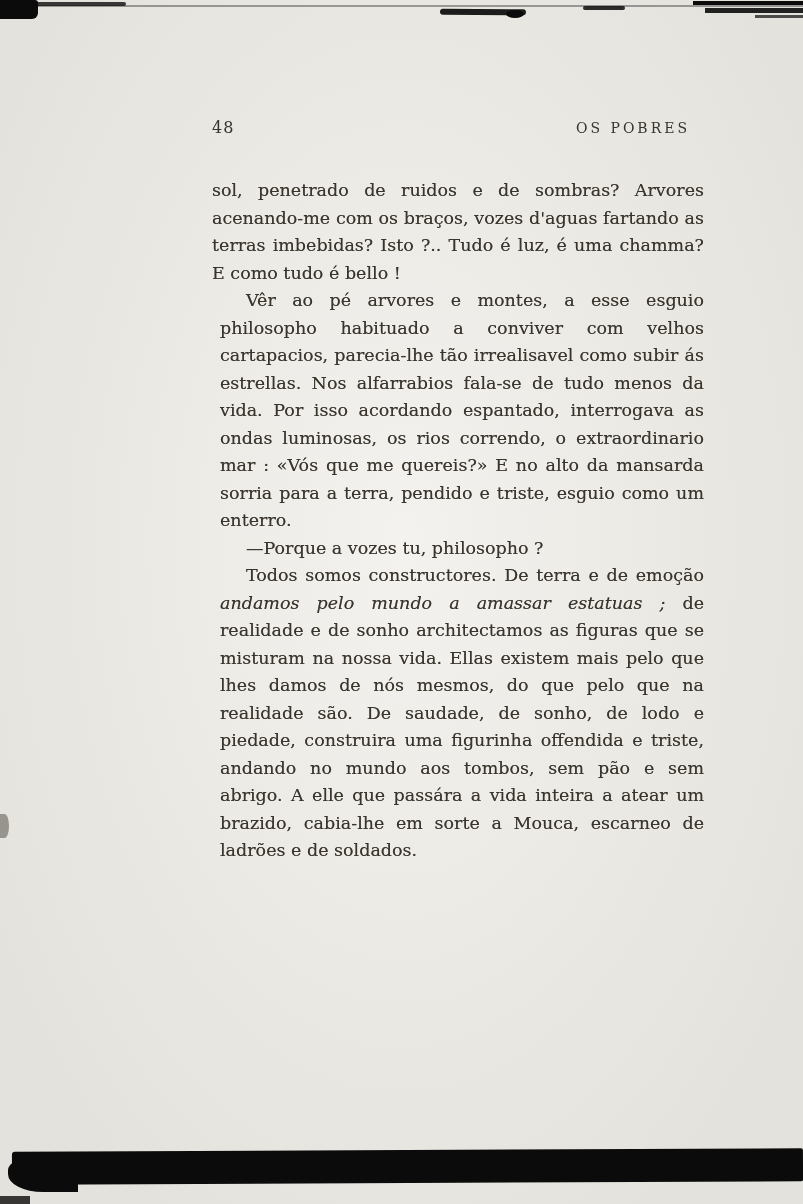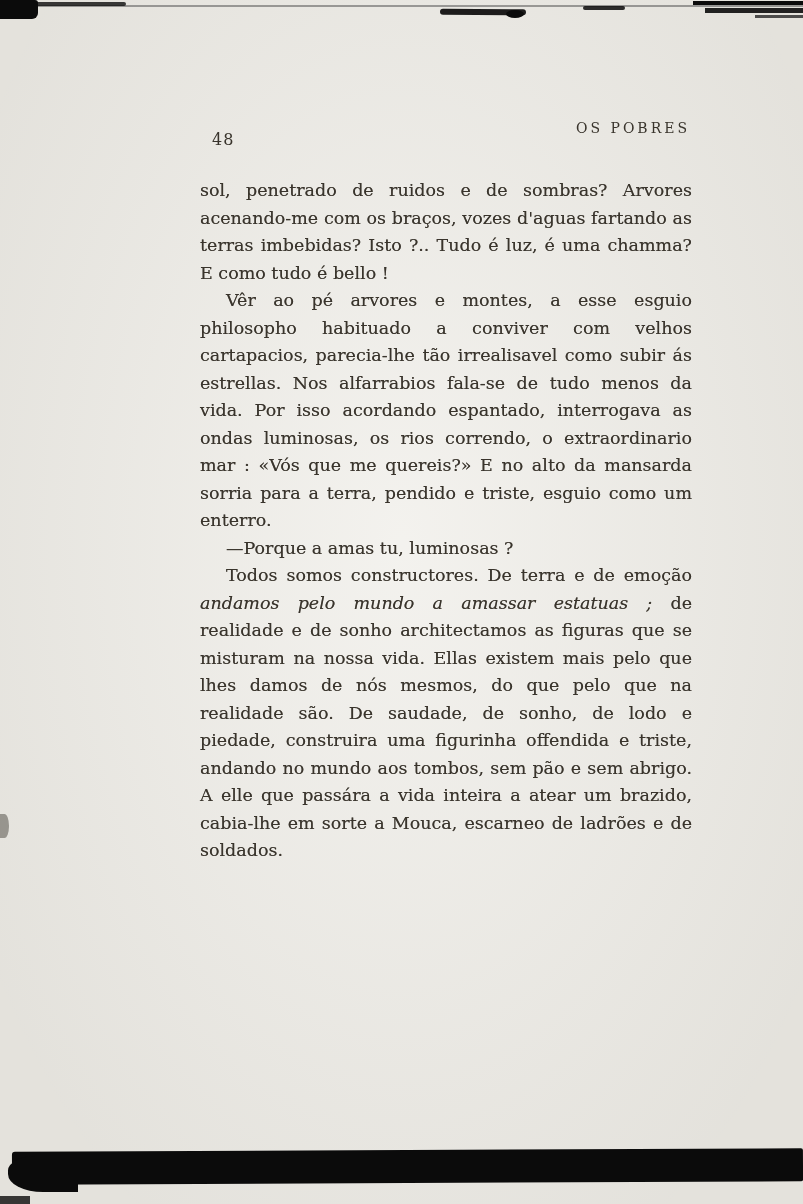--- a/index.html
+++ b/index.html
@@ -13,37 +13,37 @@
     background:var(--paper);
     background-image:radial-gradient(ellipse at 50% 45%, rgba(255,255,255,0.35), rgba(0,0,0,0.04) 85%);
     font-family:"DejaVu Serif","Liberation Serif",serif;
     color:var(--ink);
     position:relative;
   }
   .scanpage{position:absolute;inset:0;}
 
   
   .page-number{
-    position:absolute;left:212px;top:130px;
+    position:absolute;left:212px;top:118px;
     font-size:16px;letter-spacing:1px;
   }
   .running-head{
     position:absolute;left:200px;top:120px;width:490px;
     text-align:right;font-size:14px;letter-spacing:3px;
   }
 
   
   .page-body{
-    position:absolute;left:200px;top:177px;width:492px;
+    position:absolute;left:212px;top:177px;width:492px;
     font-size:17.5px;line-height:27.5px;
     text-align:justify;
     text-shadow:0 0 0.6px rgba(45,40,32,0.55);
   }
   .para{margin:0;}
-  .para.indent{text-indent:26px;}
+  .para.indent{text-indent:26px;margin-left:8px;}
   .italic{font-style:italic;}
 
   
   .artifact{position:absolute;background:var(--artifact);}
   .art-top-line{left:0;top:5px;width:803px;height:2px;opacity:0.55;background:#555;}
   .art-top-left{left:0;top:0;width:38px;height:19px;border-radius:0 3px 6px 0;}
   .art-top-left2{left:36px;top:2px;width:90px;height:4px;opacity:0.8;border-radius:2px;}
   .art-top-mid{left:440px;top:9px;width:86px;height:6px;border-radius:3px;transform:rotate(0.4deg);opacity:0.92;}
   .art-top-blob{left:506px;top:10px;width:18px;height:8px;border-radius:50%;}
   .art-top-dash{left:583px;top:6px;width:42px;height:4px;opacity:0.85;border-radius:2px;}
@@ -73,17 +73,17 @@
   <div class="artifact art-bottom-bar"></div>
   <div class="artifact art-bottom-blob"></div>
   <div class="artifact art-bottom-tail"></div>
 
   <div class="page-number">48</div>
   <div class="running-head">OS POBRES</div>
 
   <div class="page-body">
       <p class="para"><span>sol, penetrado de ruidos e de sombras? Arvores acenando-me com os braços, vozes d'aguas fartando as terras imbebidas? Isto ?.. Tudo é luz, é uma chamma? E como tudo é bello !</span></p>
       <p class="para indent"><span>Vêr ao pé arvores e montes, a esse esguio philosopho habituado a conviver com velhos cartapacios, parecia-lhe tão irrealisavel como subir ás estrellas. Nos alfarrabios fala-se de tudo menos da vida. Por isso acordando espantado, interrogava as ondas luminosas, os rios correndo, o extraordinario mar : «Vós que me quereis?» E no alto da mansarda sorria para a terra, pendido e triste, esguio como um enterro.</span></p>
-      <p class="para indent"><span>—Porque a amas tu, luminosas ?</span></p>
+      <p class="para indent"><span>—Porque a vozes tu, philosopho ?</span></p>
       <p class="para indent"><span>Todos somos constructores. De terra e de emoção </span><span class="italic">andamos pelo mundo a amassar estatuas ;</span><span> de realidade e de sonho architectamos as figuras que se misturam na nossa vida. Ellas existem mais pelo que lhes damos de nós mesmos, do que pelo que na realidade são. De saudade, de sonho, de lodo e piedade, construira uma figurinha offendida e triste, andando no mundo aos tombos, sem pão e sem abrigo. A elle que passára a vida inteira a atear um brazido, cabia-lhe em sorte a Mouca, escarneo de ladrões e de soldados.</span></p>
     </div>
 
 </div>
 
 </body></html>

